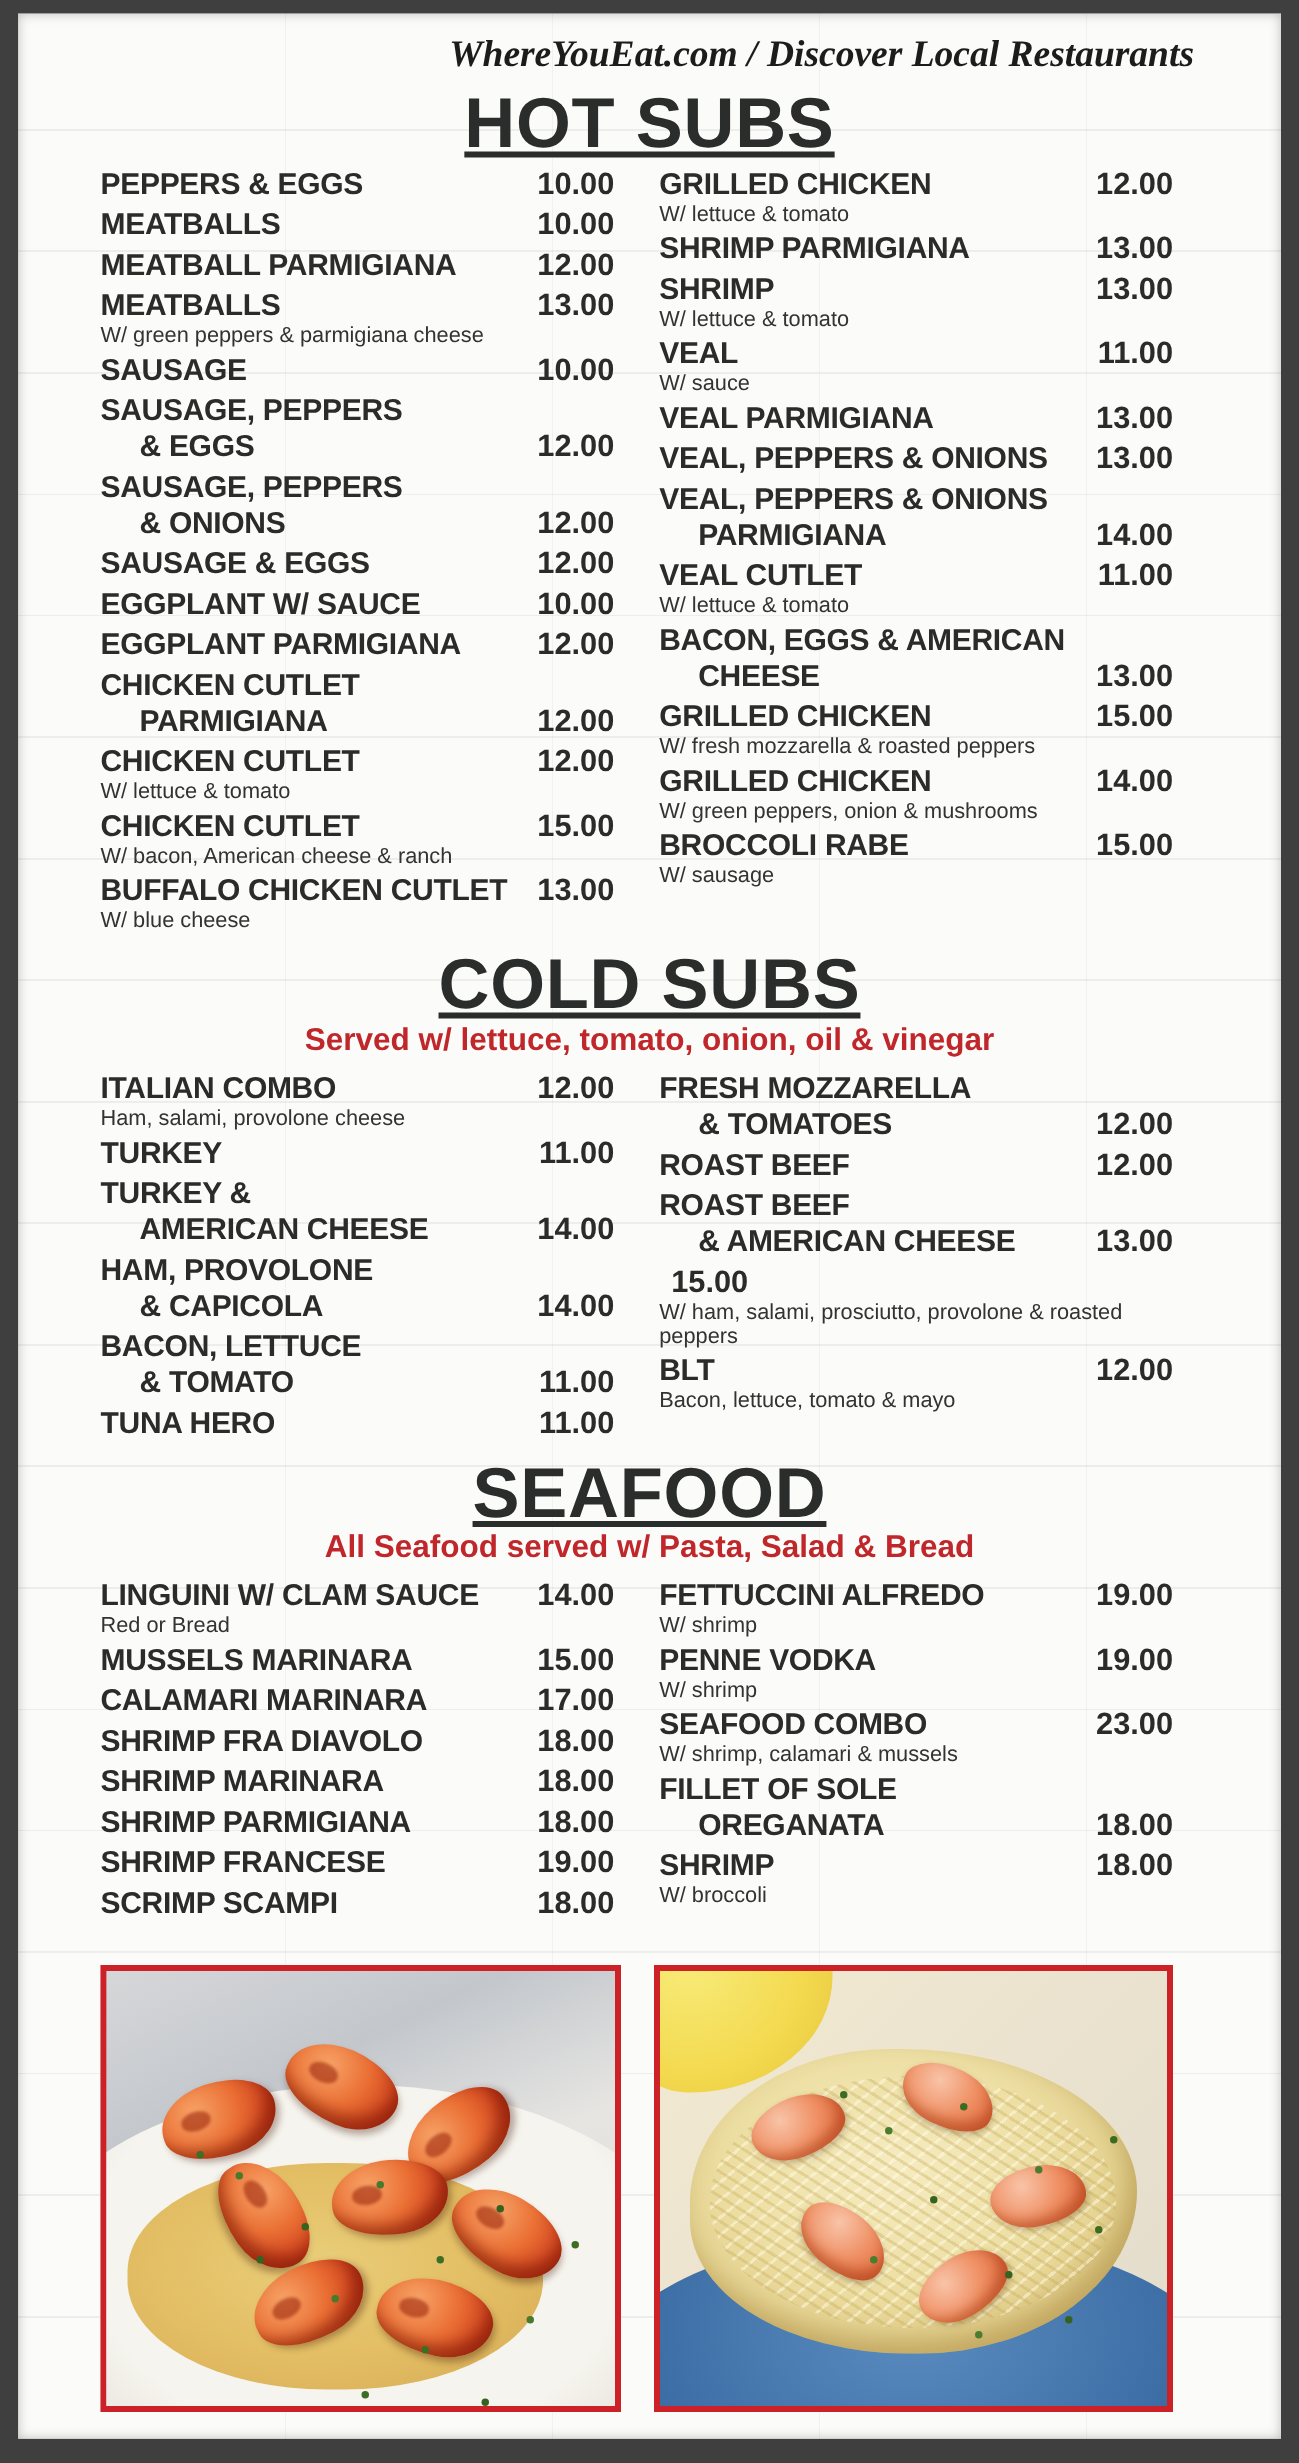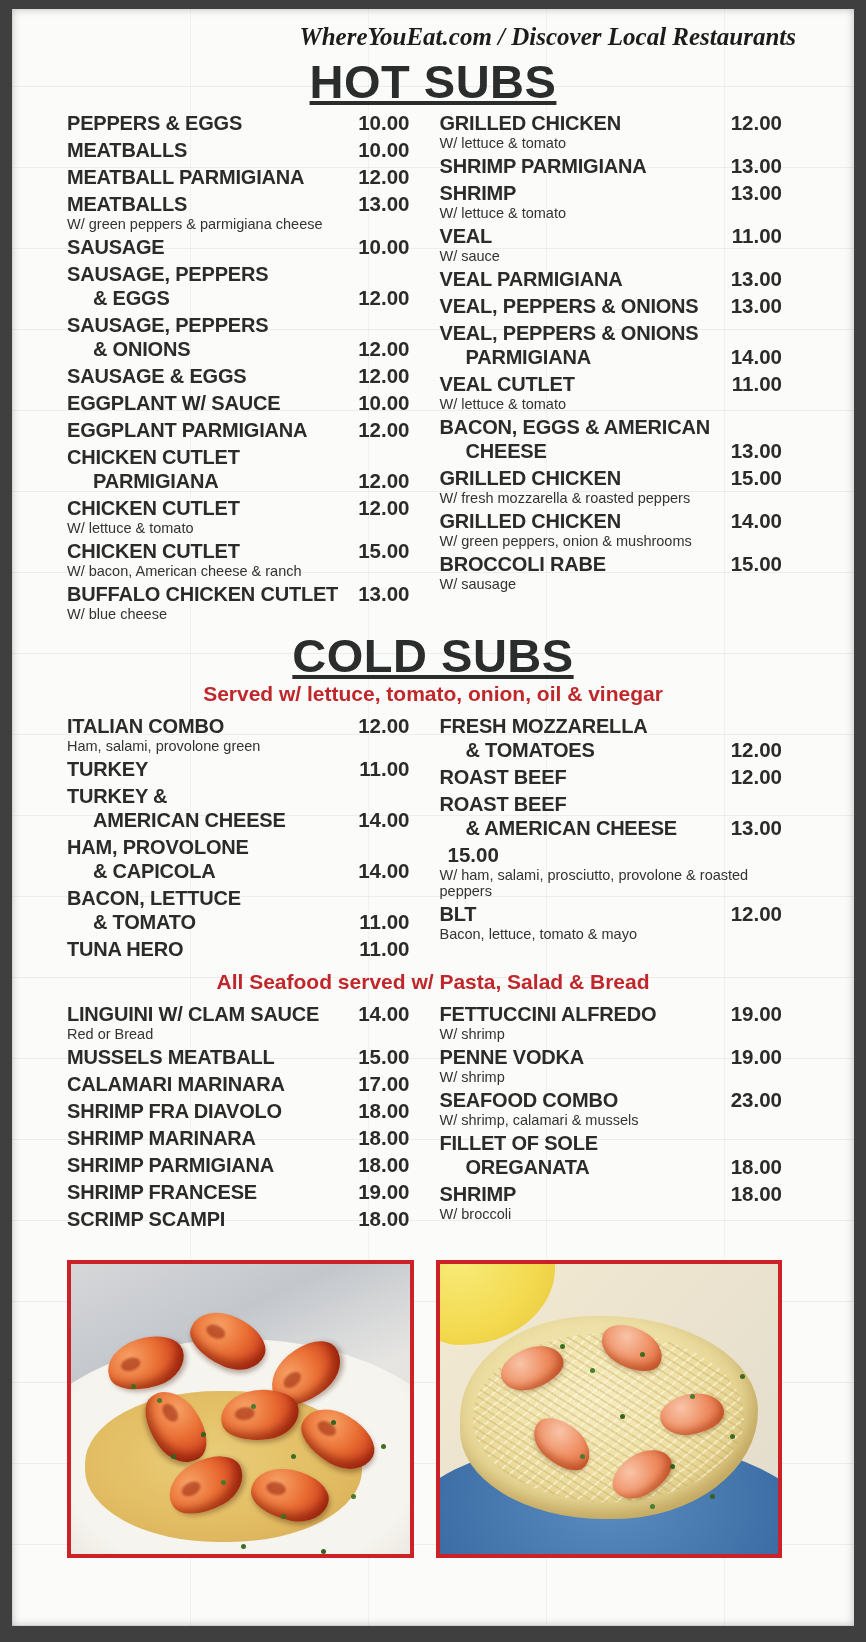--- a/index.html
+++ b/index.html
@@ -288,21 +288,21 @@
     <div class="section">
       <div class="section-title">COLD SUBS</div>
       <div class="section-subtitle">Served w/ lettuce, tomato, onion, oil &amp; vinegar</div>
       <div class="menu-grid">
         <div class="menu-col">
             <div class="menu-item">
               <div class="item-top">
                 <span class="item-name">ITALIAN COMBO</span>
                 <span class="item-price">12.00</span>
               </div>
-              <div class="item-desc">Ham, salami, provolone green</div>
+              <div class="item-desc">Ham, salami, provolone cheese</div>
             </div>
             <div class="menu-item">
               <div class="item-top">
                 <span class="item-name">TURKEY</span>
                 <span class="item-price">11.00</span>
               </div>
             </div>
             <div class="menu-item">
               <div class="item-top">
                 <span class="item-name">TURKEY &amp;
@@ -363,33 +363,34 @@
                 <span class="item-name">BLT</span>
                 <span class="item-price">12.00</span>
               </div>
               <div class="item-desc">Bacon, lettuce, tomato &amp; mayo</div>
             </div>
           </div>
       </div>
     </div>
 
     <div class="section">
+      <div class="section-title">SEAFOOD</div>
       <div class="section-subtitle">All Seafood served w/ Pasta, Salad &amp; Bread</div>
       <div class="menu-grid">
         <div class="menu-col">
             <div class="menu-item">
               <div class="item-top">
                 <span class="item-name">LINGUINI W/ CLAM SAUCE</span>
                 <span class="item-price">14.00</span>
               </div>
               <div class="item-desc">Red or Bread</div>
             </div>
             <div class="menu-item">
               <div class="item-top">
-                <span class="item-name">MUSSELS MEATBALL</span>
+                <span class="item-name">MUSSELS MARINARA</span>
                 <span class="item-price">15.00</span>
               </div>
             </div>
             <div class="menu-item">
               <div class="item-top">
                 <span class="item-name">CALAMARI MARINARA</span>
                 <span class="item-price">17.00</span>
               </div>
             </div>
             <div class="menu-item">

